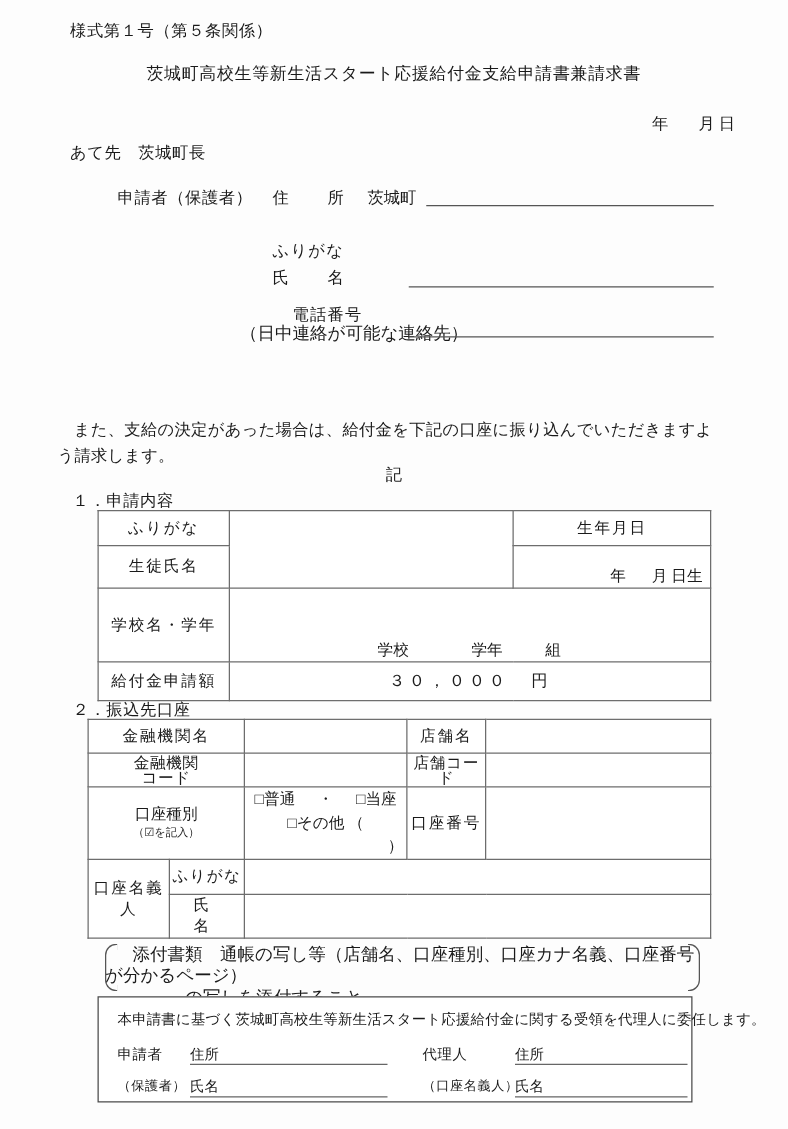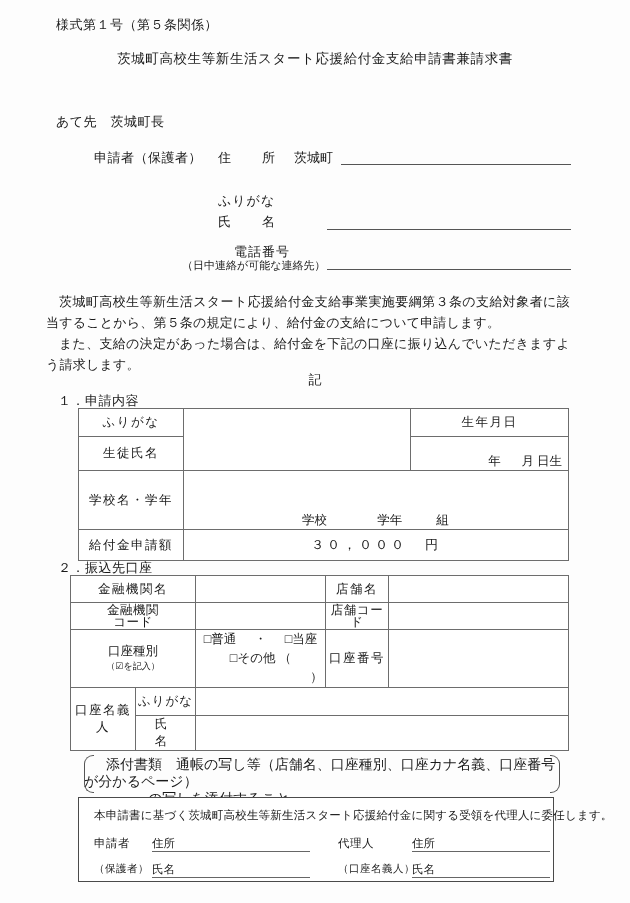--- a/index.html
+++ b/index.html
@@ -61,21 +61,21 @@
   }
 
   #furigana-label-1 { left: 218px; top: 192px; letter-spacing: 1px; }
   #name-label-1 { left: 218px; top: 213px; letter-spacing: 9px; }
   #name-rule {
     left: 327px; top: 229px; width: 244px;
     border-bottom: 1px solid #555;
   }
 
   #tel-label { left: 218px; top: 243px; letter-spacing: 1px; margin-left: 16px; }
-  #tel-note  { left: 182px; top: 258px; font-size: 11px; letter-spacing: 0px; }
+  #tel-note  { left: 192px; top: 258px; font-size: 14px; letter-spacing: 0px; }
   #tel-rule {
     left: 327px; top: 269px; width: 244px;
     border-bottom: 1px solid #555;
   }
 
   
   #para-1, #para-2 {
     left: 46px; width: 524px;
     font-size: 13px;
     line-height: 21px;
@@ -245,37 +245,41 @@
   #deleg-rule-4 { left: 412px; top: 877px; width: 138px; }
 </style>
 </head>
 <body>
 
 <div class="page">
 
   <div class="abs" id="form-code">様式第１号（第５条関係）</div>
   <div class="abs" id="doc-title">茨城町高校生等新生活スタート応援給付金支給申請書兼請求書</div>
 
+  <div class="abs" id="date-line">
+    <span class="u">年</span>
+    <span class="u">月</span>
+    <span>日</span>
+  </div>
 
   <div class="abs" id="addressee">あて先　茨城町長</div>
 
   <div class="abs applicant-row" id="applicant-label">申請者（保護者）</div>
   <div class="abs applicant-row" id="addr-label">住　所</div>
   <div class="abs applicant-row" id="addr-town">茨城町</div>
   <div class="abs" id="addr-rule"></div>
 
   <div class="abs applicant-row" id="furigana-label-1">ふりがな</div>
   <div class="abs applicant-row" id="name-label-1">氏　名</div>
   <div class="abs" id="name-rule"></div>
 
   <div class="abs applicant-row" id="tel-label">電話番号</div>
   <div class="abs" id="tel-note">（日中連絡が可能な連絡先）</div>
   <div class="abs" id="tel-rule"></div>
 
-  <div class="abs" id="para-1">茨城町高校生等新生活スタート応援給付金支給事業実施要綱第３条の支給対象者に該当することから、第５条の規定により、給付金の支給について申請します。</div>
   <div class="abs" id="para-2">また、支給の決定があった場合は、給付金を下記の口座に振り込んでいただきますよう請求します。</div>
   <div class="abs" id="ki-mark">記</div>
 
   <div class="abs section-heading" id="heading-1">１．申請内容</div>
 
   <table class="form" id="table-application">
     <colgroup>
       <col style="width:105px">
       <col style="width:227px">
       <col style="width:158px">

